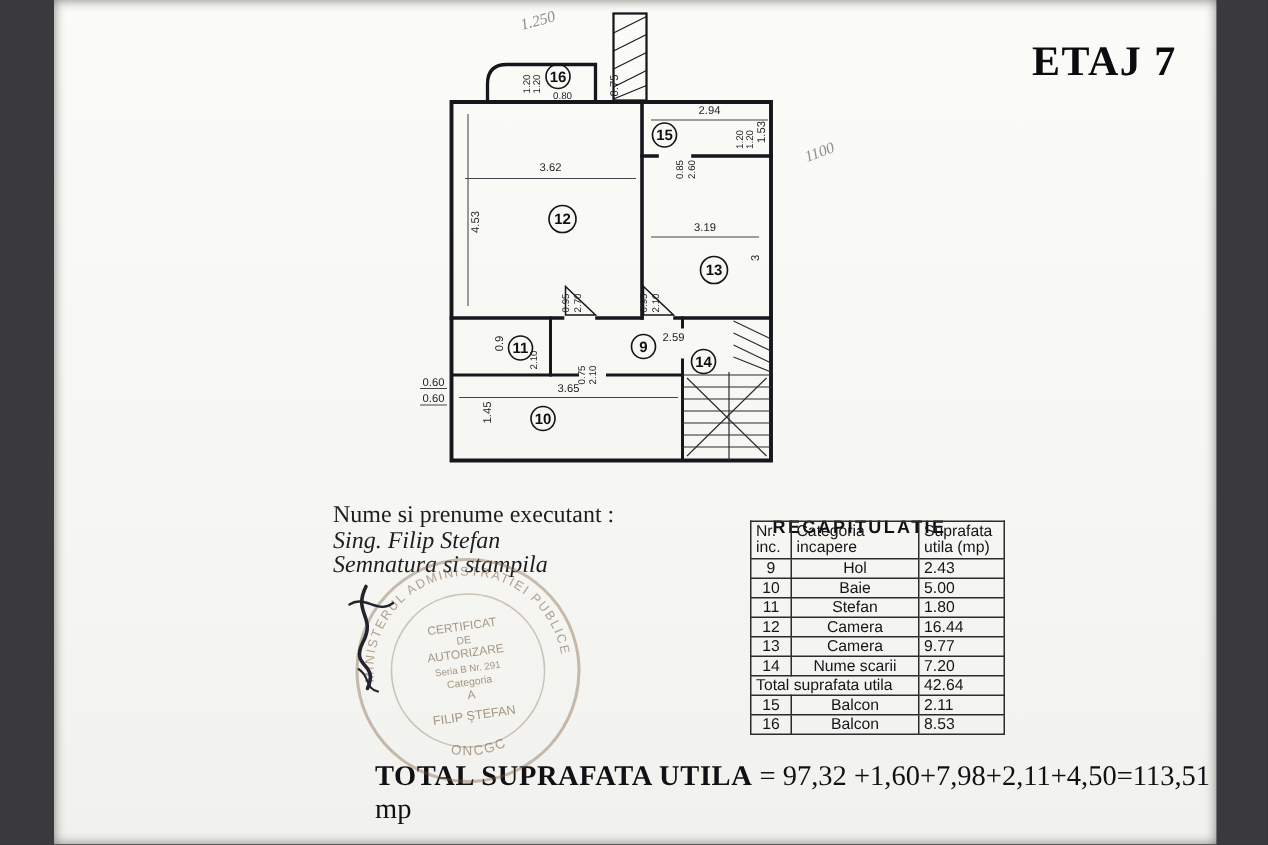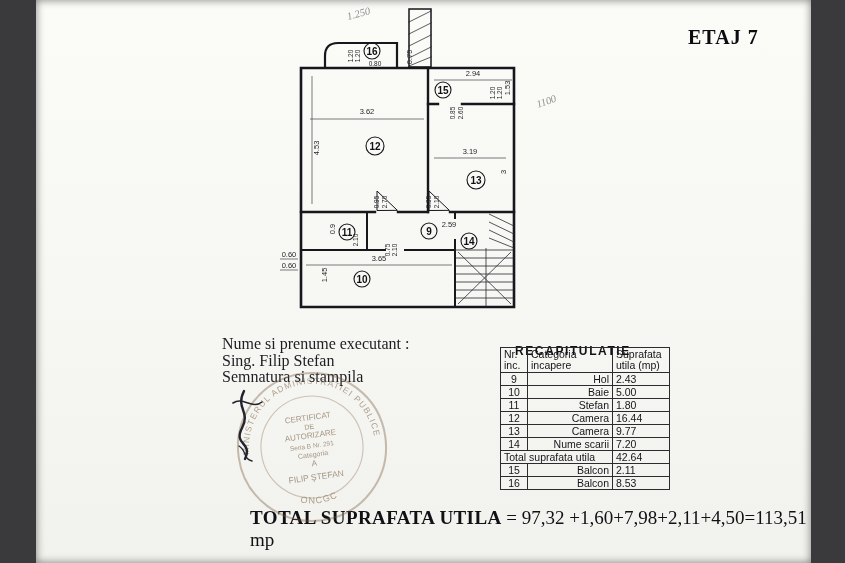--- a/index.html
+++ b/index.html
@@ -3,33 +3,33 @@
 <meta charset="utf-8">
 <style>
   * { margin:0; padding:0; box-sizing:border-box; }
   html,body { width:845px; height:563px; }
   body { background:#2f2f31; font-family:"Liberation Serif", serif; overflow:hidden; }
   .stage { position:relative; width:845px; height:563px; background:#3a3a3c; overflow:hidden; }
   .page { position:absolute; left:36px; top:0; width:775px; height:563px;
           background:linear-gradient(180deg,#fbfbf8 0%,#f6f6f2 60%,#f1f1ed 100%);
           box-shadow:0 0 8px rgba(0,0,0,.5) inset; }
   .etaj { position:absolute; left:652px; top:26px; font-family:"Liberation Serif", serif;
-          font-weight:bold; font-size:20px; letter-spacing:1px; color:#0c0c10; }
+          font-weight:bold; font-size:28px; letter-spacing:1px; color:#0c0c10; }
   .exec { position:absolute; left:186px; top:336px; font-size:16px; color:#1d1d22; line-height:16.5px; }
-  .exec .it { }
+  .exec .it { font-style:italic; }
   .recap-title { position:absolute; left:479px; top:344px; font-family:"Liberation Sans", sans-serif;
                  font-size:12px; font-weight:bold; letter-spacing:1.6px; color:#121216; }
   .recap { position:absolute; left:464px; top:347px; }
   .recap table { border-collapse:collapse; font-family:"Liberation Sans", sans-serif;
                  font-size:10.5px; color:#15151a; }
   .recap td, .recap th { border:1px solid #2b2b30; padding:0 3px; height:13px; }
   .recap th { font-weight:normal; white-space:pre-line; text-align:left; line-height:11px;
               padding:1px 3px; height:24px; vertical-align:top; }
   .c-nr   { width:27px; text-align:center; }
-  .c-name { width:85px; text-align:right; }
+  .c-name { width:85px; text-align:center; }
   .c-val  { width:57px; text-align:left; }
   .c-total{ text-align:left; }
   .total-line { position:absolute; left:214px; top:507px; font-size:19px; color:#101015;
                 font-family:"Liberation Serif", serif; }
   .total-line b { font-weight:bold; letter-spacing:.4px; }
   svg.overlay { position:absolute; left:0; top:0; width:845px; height:563px; pointer-events:none; }
   .dim { font-family:"Liberation Sans", sans-serif; font-size:7.5px; fill:#1f1f26; }
   .dim.sm { font-size:6.5px; }
   .room-num { font-family:"Liberation Sans", sans-serif; font-weight:700; font-size:10px; fill:#101014; }
   .hand { font-family:"Liberation Serif", serif; font-style:italic; font-size:10.5px; fill:#8d8d8d; }

